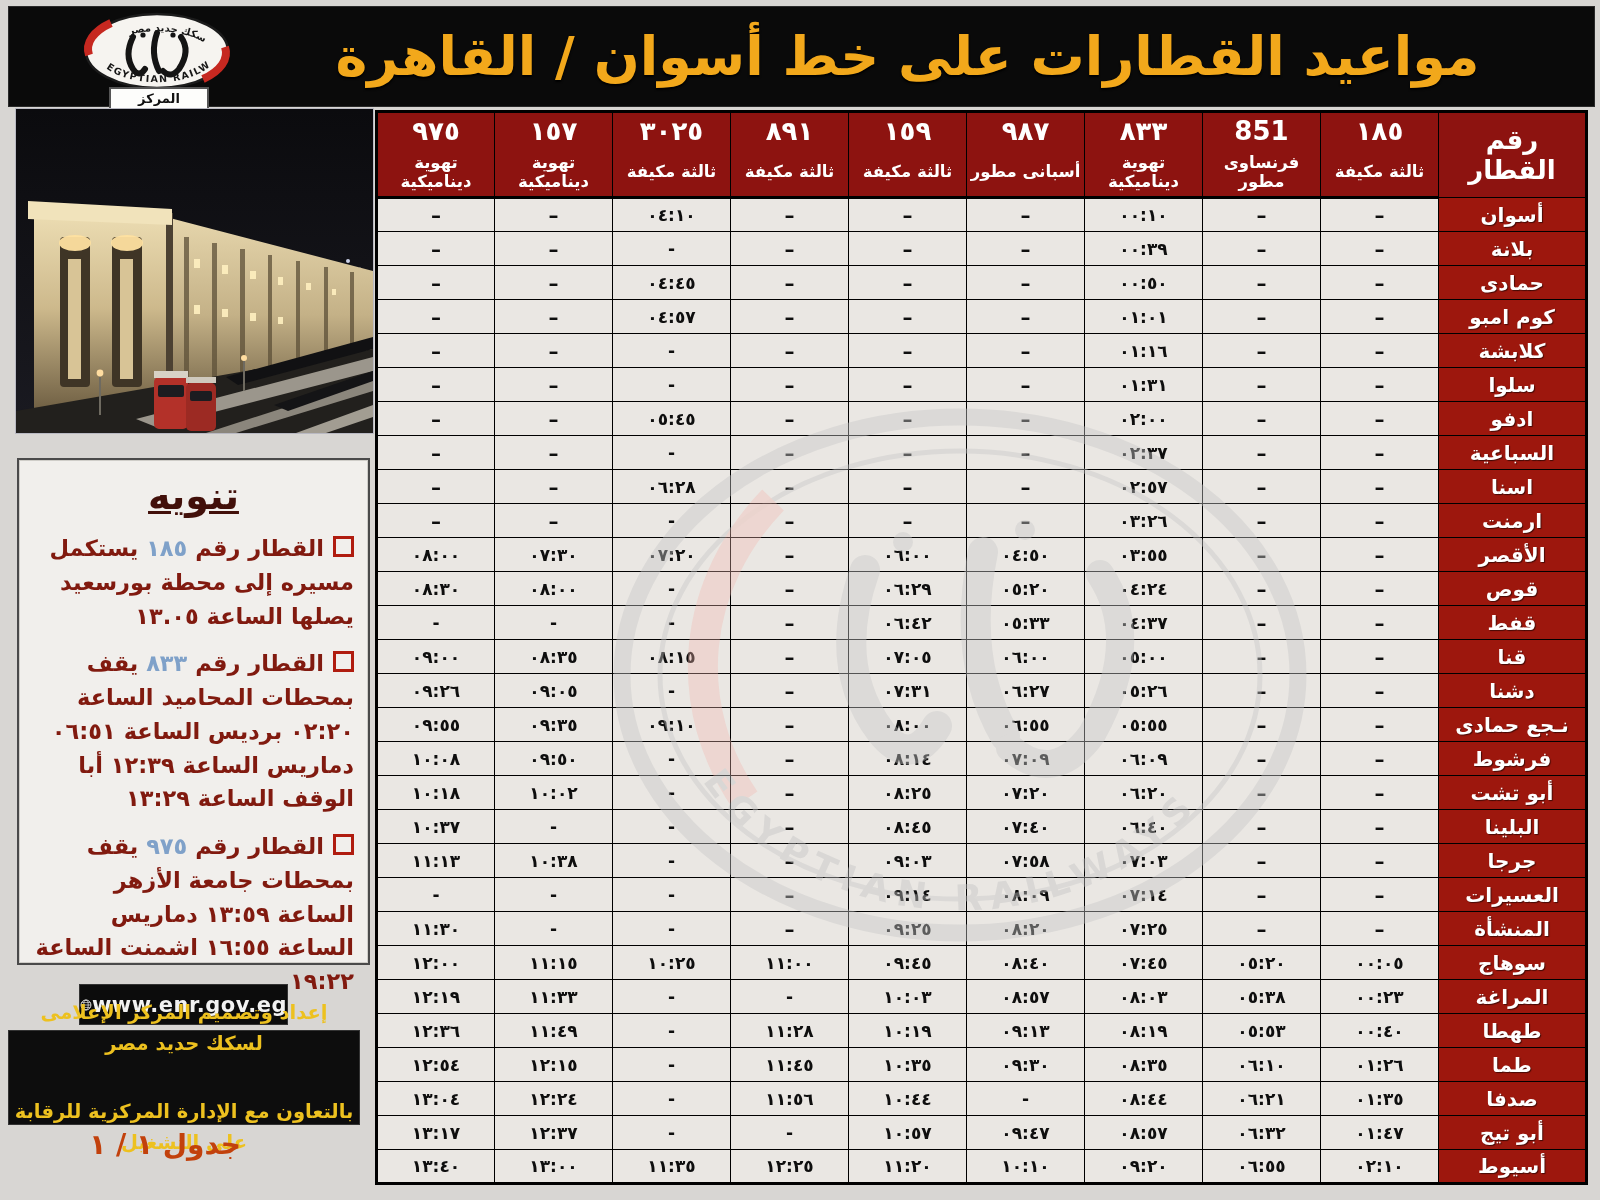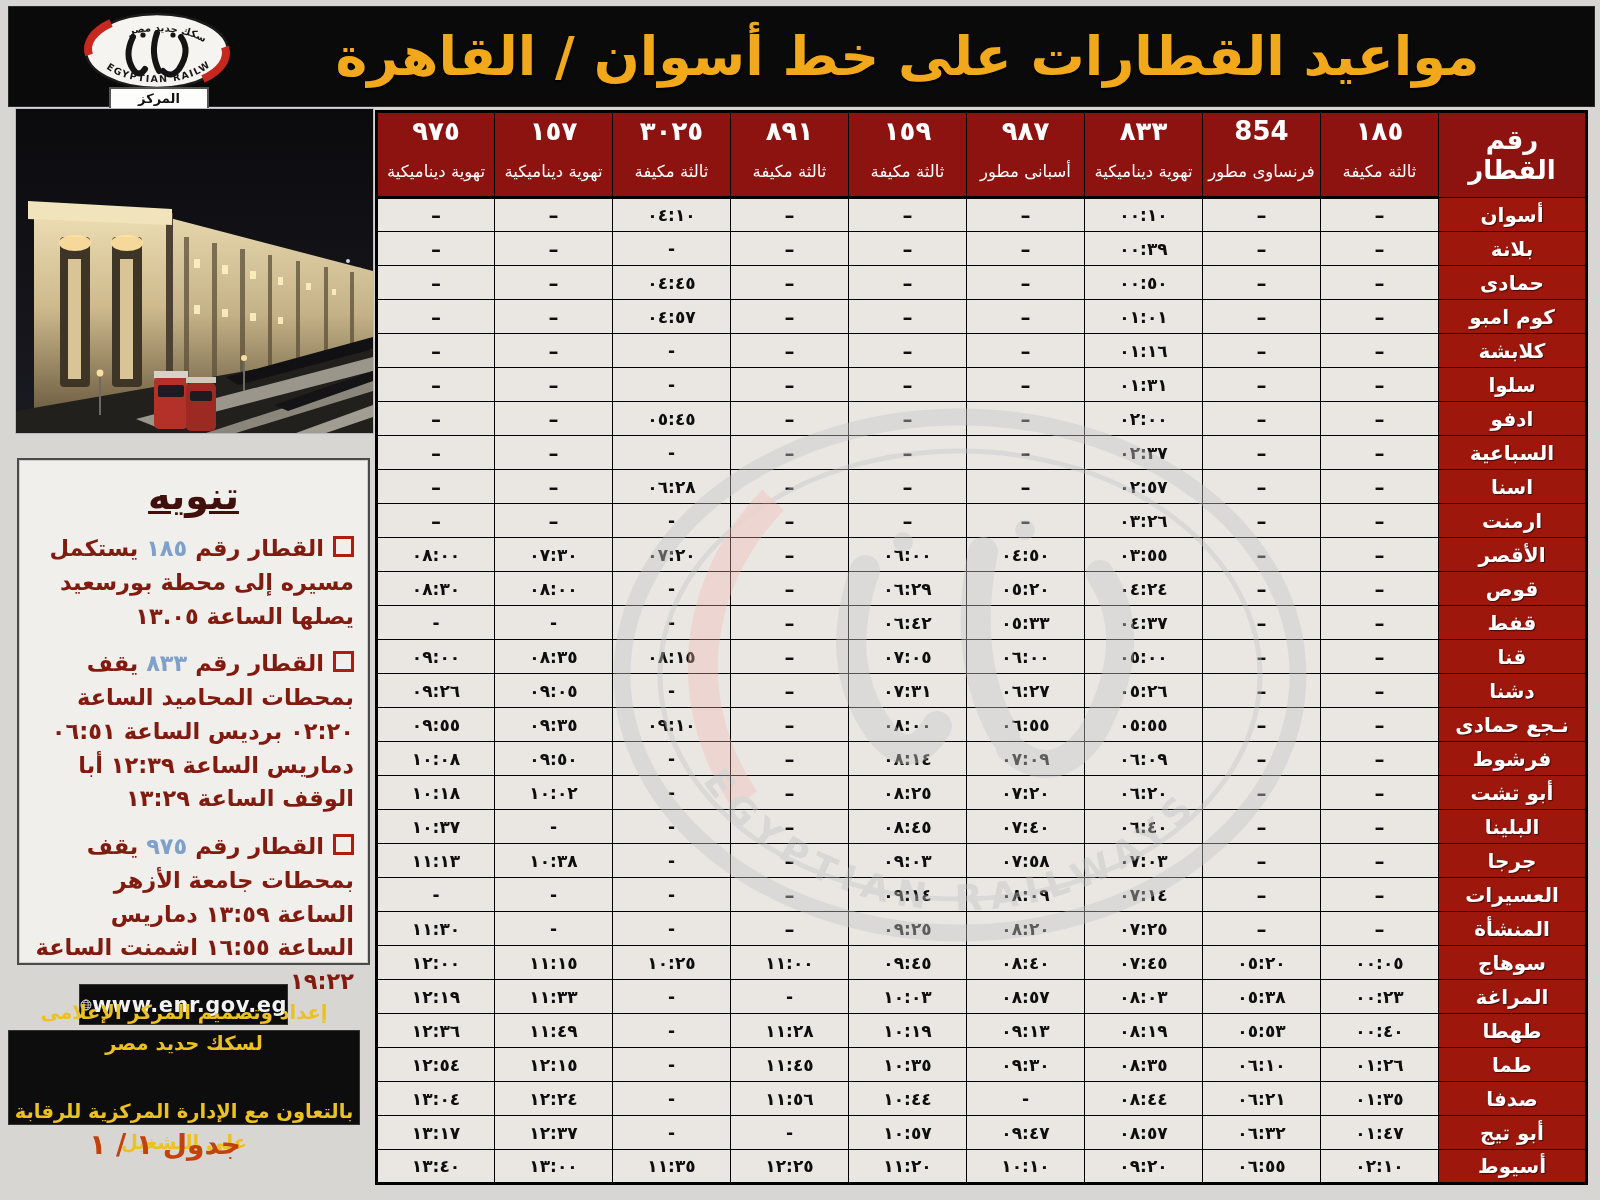--- a/index.html
+++ b/index.html
@@ -48,21 +48,21 @@
       font-weight:bold;text-align:center;direction:rtl;}
 
   
   .tablewrap{left:375px;top:110px;width:1210px;}
   table.tt{border-collapse:collapse;table-layout:fixed;width:1210px;border:3px solid #000;}
   table.tt td,table.tt th{border:1px solid #000;padding:0;overflow:hidden;}
   table.tt thead th{background:#8d1310;color:#fff;vertical-align:middle;text-align:center;}
   tr.num-row{height:38px;}
   tr.num-row th{font-size:26px;font-weight:bold;border-bottom:none;}
   tr.type-row{height:48px;}
-  tr.type-row th{font-size:16.5px;font-weight:normal;line-height:1.15;border-top:none;direction:rtl;}
+  tr.type-row th{font-size:16.5px;font-weight:bold;line-height:1.15;border-top:none;direction:rtl;}
   th.corner{font-size:23px;font-weight:bold;direction:rtl;border-bottom:3px solid #000;}
   table.tt thead tr.type-row th{border-bottom:3px solid #000;}
   table.tt tbody tr{height:34px;}
   td.time{background:#eae7e3;text-align:center;color:#0e0e0e;font-weight:bold;font-size:17px;}
   td.time.dash{font-size:20px;letter-spacing:0;}
   td.station{background:#9d170d;color:#fff;font-weight:bold;font-size:20px;text-align:center;
       direction:rtl;text-shadow:1px 1px 1px rgba(0,0,0,.55);}
 
   
   .watermark{left:555px;top:370px;width:810px;height:630px;pointer-events:none;opacity:.42;z-index:40;}
@@ -219,21 +219,21 @@
       </colgroup>
     <thead>
         <tr class="num-row">
           <th>٩٧٥</th>
           <th>١٥٧</th>
           <th>٣٠٢٥</th>
           <th>٨٩١</th>
           <th>١٥٩</th>
           <th>٩٨٧</th>
           <th>٨٣٣</th>
-          <th>854</th>
+          <th>851</th>
           <th>١٨٥</th>
           <th rowspan="2" class="corner">رقم القطار</th>
         </tr>
         <tr class="type-row">
           <th>تهوية ديناميكية</th>
           <th>تهوية ديناميكية</th>
           <th>ثالثة مكيفة</th>
           <th>ثالثة مكيفة</th>
           <th>ثالثة مكيفة</th>
           <th>أسبانى مطور</th>

